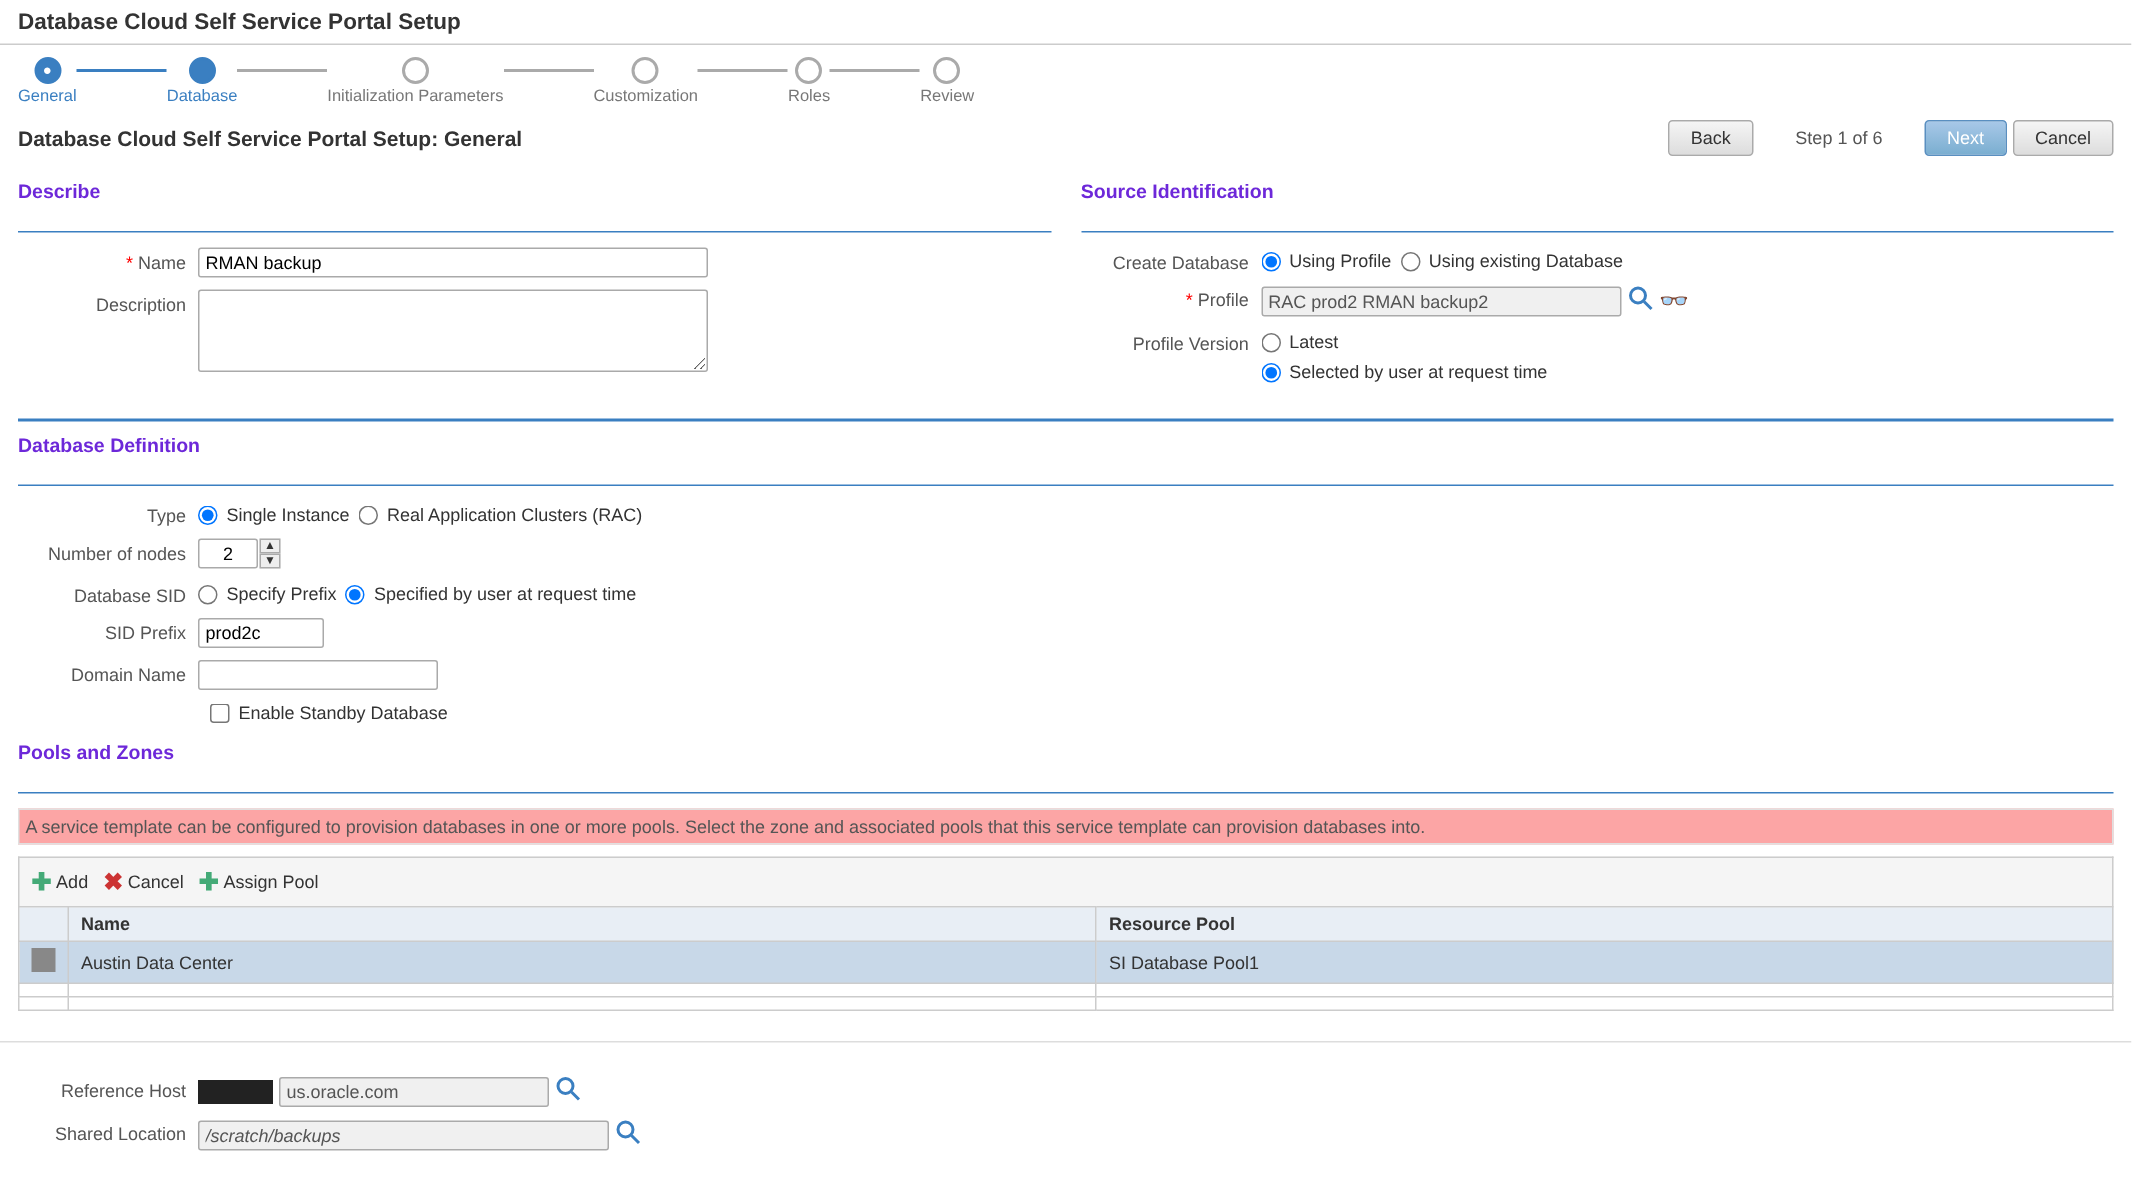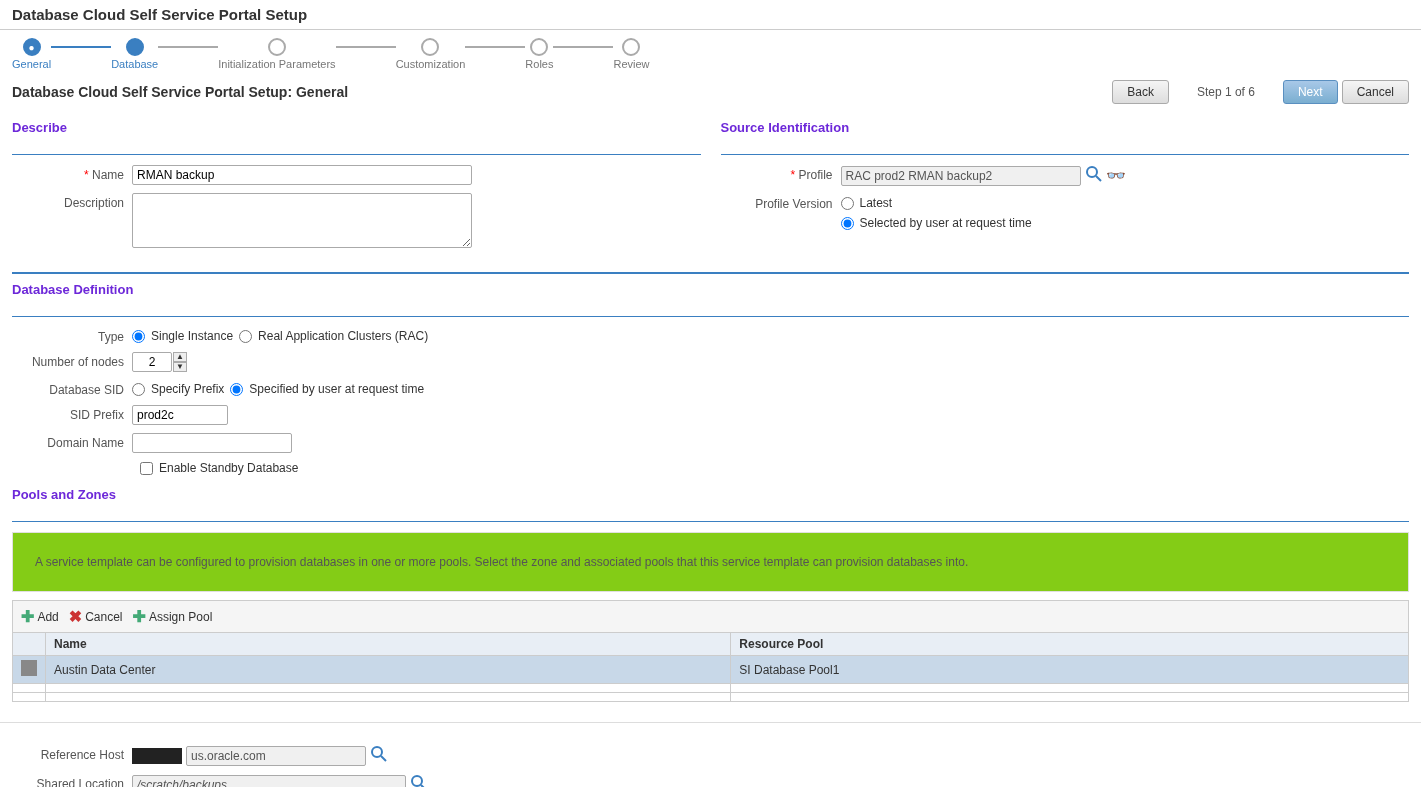--- a/index.html
+++ b/index.html
@@ -46,21 +46,21 @@
     .db-definition { border-top: 2px solid #3a7fc1; padding-top: 8px; margin-bottom: 12px; }
 
     .spinner-input { display: flex; align-items: center; }
     .spinner-input input { width: 40px; border: 1px solid #aaa; padding: 2px 4px; font-size: 12px; text-align: center; }
     .spinner-btns { display: flex; flex-direction: column; margin-left: 1px; }
     .spinner-btn { width: 14px; height: 10px; border: 1px solid #aaa; background: #eee; cursor: pointer; font-size: 8px; display: flex; align-items: center; justify-content: center; line-height: 1; }
 
     .checkbox-row { display: flex; align-items: center; gap: 6px; padding-left: 128px; margin-bottom: 8px; }
 
     .pools-section { margin-bottom: 12px; }
-    .pools-desc { font-size: 12px; color: #555; margin-bottom: 8px; padding: 22px; border: 1px solid #e0e0e0; background: #84cc16; }
+    .pools-desc { font-size: 12px; color: #555; margin-bottom: 8px; padding: 4px; border: 1px solid #e0e0e0; background: #fca5a5; }
 
     .toolbar { display: flex; align-items: center; gap: 10px; padding: 6px 8px; border: 1px solid #ccc; border-bottom: none; background: #f5f5f5; }
     .toolbar-btn { display: flex; align-items: center; gap: 3px; cursor: pointer; font-size: 12px; color: #333; background: none; border: none; padding: 0; }
     .icon-add { color: #4a7; font-size: 16px; font-weight: bold; }
     .icon-remove { color: #c33; font-size: 16px; font-weight: bold; }
     .icon-assign { color: #4a7; font-size: 16px; font-weight: bold; }
 
     .data-table { width: 100%; border-collapse: collapse; border: 1px solid #ccc; }
     .data-table th { background: #e8eef5; border: 1px solid #ccc; padding: 4px 8px; font-size: 12px; font-weight: bold; text-align: left; }
     .data-table td { border: 1px solid #ccc; padding: 4px 8px; font-size: 12px; }
@@ -149,20 +149,29 @@
 
       <div class="form-row">
         <div class="form-label">Description</div>
         <textarea class="form-control form-control-textarea" style=""></textarea>
       </div>
     </div>
 
     <div class="section-right">
       <div class="section-title">Source Identification</div>
 
+      <div class="form-row">
+        <div class="form-label">Create Database</div>
+        <div class="radio-group">
+          <input type="radio" name="createDb" checked="" style="">
+          <label>Using Profile</label>
+          <input type="radio" name="createDb" style="">
+          <label>Using existing Database</label>
+        </div>
+      </div>
 
       <div class="form-row">
         <div class="form-label required">Profile</div>
         <div class="profile-row">
           <input type="text" class="form-control form-control-readonly" style="width: 240px;" value="RAC prod2 RMAN backup2" readonly="">
           <span class="search-icon">
             <svg class="search-icon-svg" viewBox="0 0 18 18" fill="none" xmlns="http://www.w3.org/2000/svg">
               <circle cx="7" cy="7" r="5" stroke="#3a7fc1" stroke-width="2"></circle>
               <line x1="11" y1="11" x2="16" y2="16" stroke="#3a7fc1" stroke-width="2"></line>
             </svg>
@@ -216,21 +225,21 @@
       <div class="radio-group">
         <input type="radio" name="dbSid" style="">
         <label>Specify Prefix</label>
         <input type="radio" name="dbSid" checked="" style="">
         <label>Specified by user at request time</label>
       </div>
     </div>
 
     <div class="form-row">
       <div class="form-label">SID Prefix</div>
-      <input type="text" class="form-control" style="width: 96px;" value="prod2c">
+      <input type="text" class="form-control" style="width: 84px;" value="prod2c">
     </div>
 
     <div class="form-row">
       <div class="form-label">Domain Name</div>
       <input type="text" class="form-control" style="width: 160px;">
     </div>
 
     <div class="checkbox-row">
       <input type="checkbox" style="">
       <label>Enable Standby Database</label>

